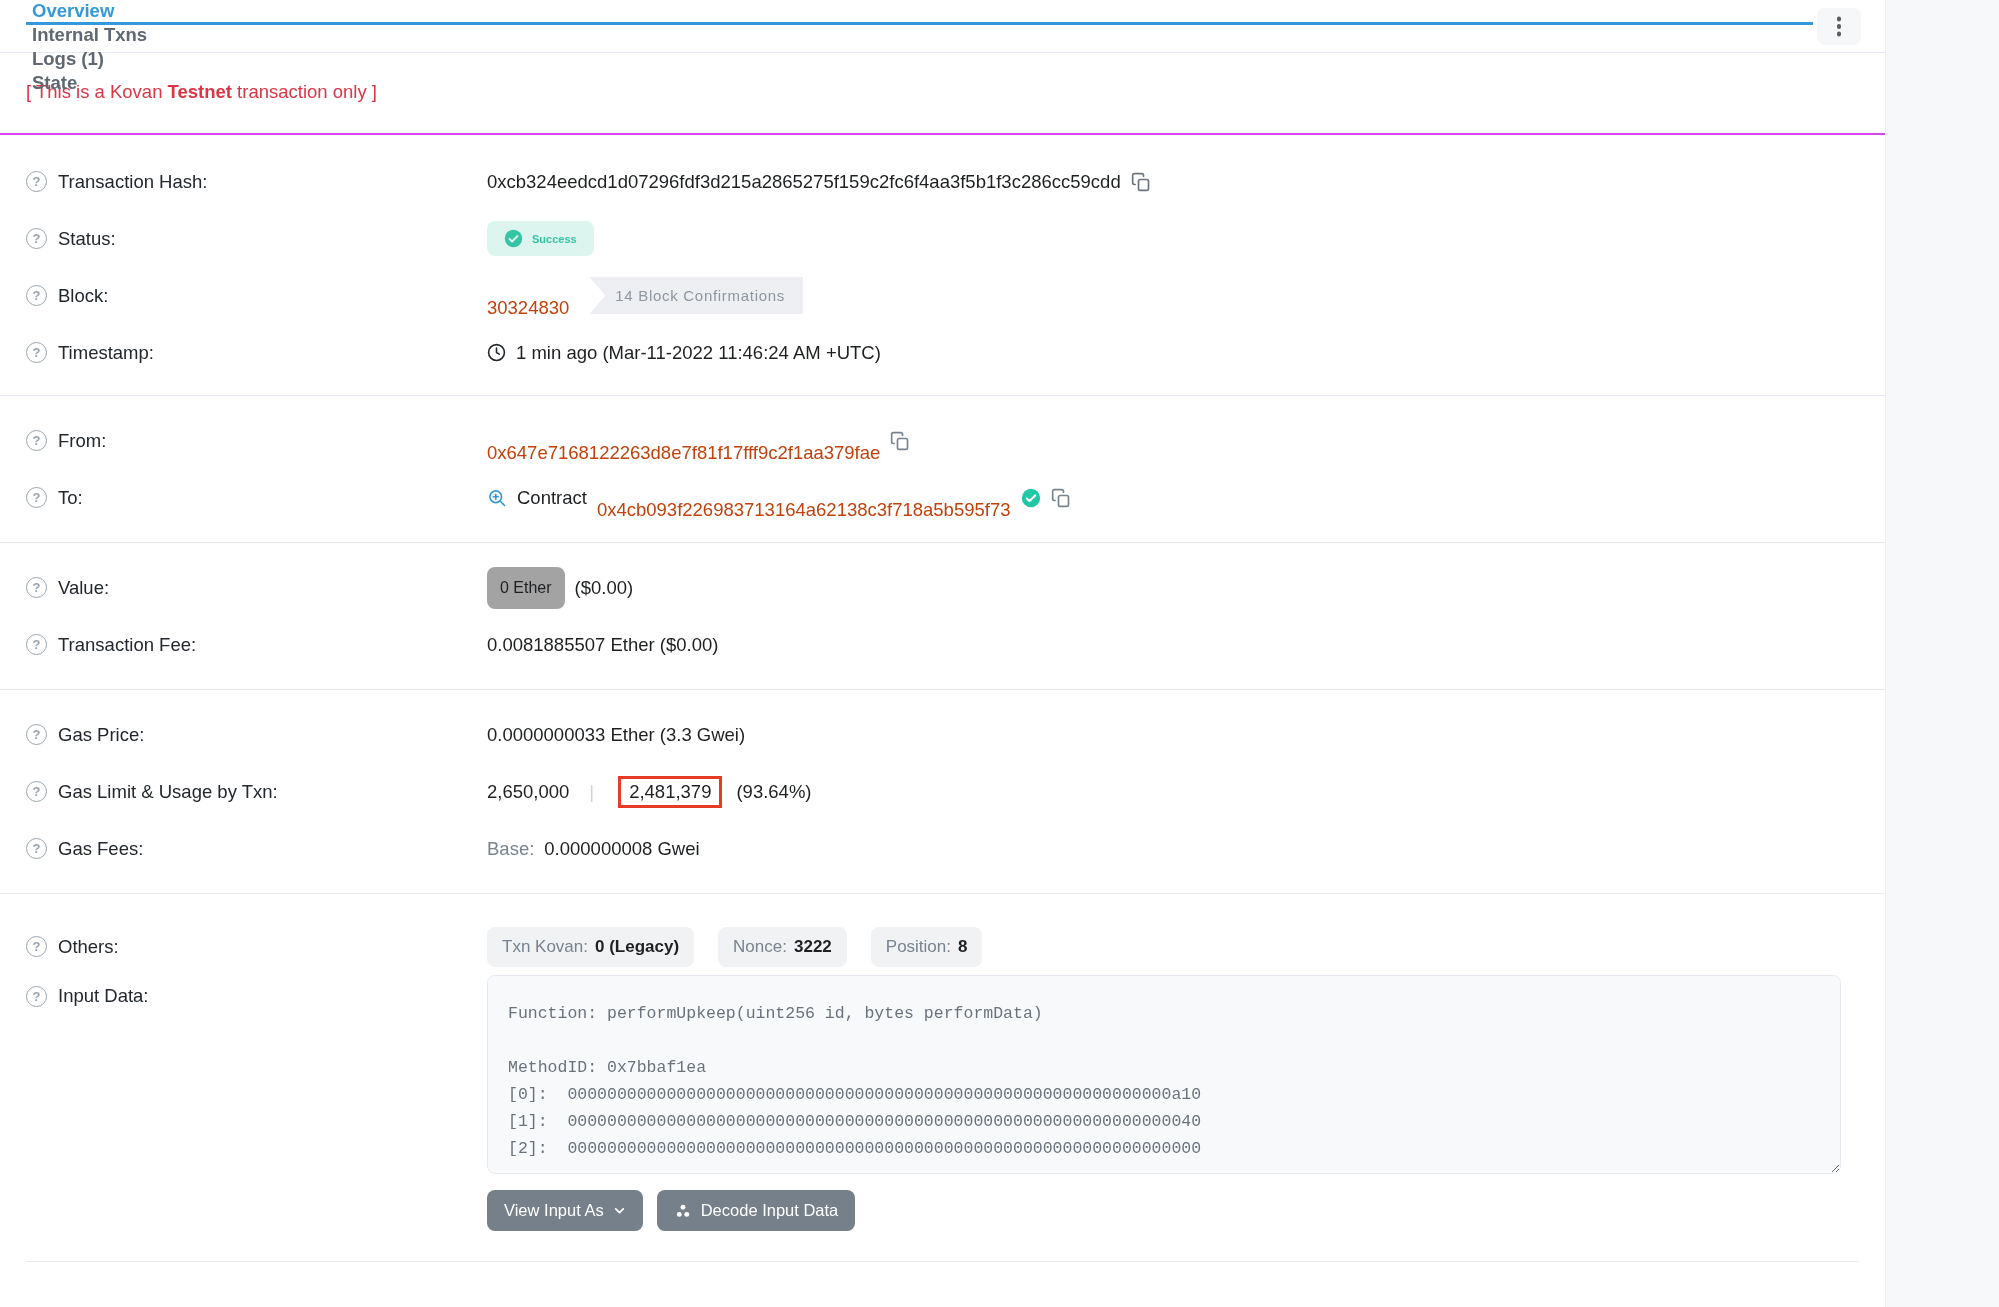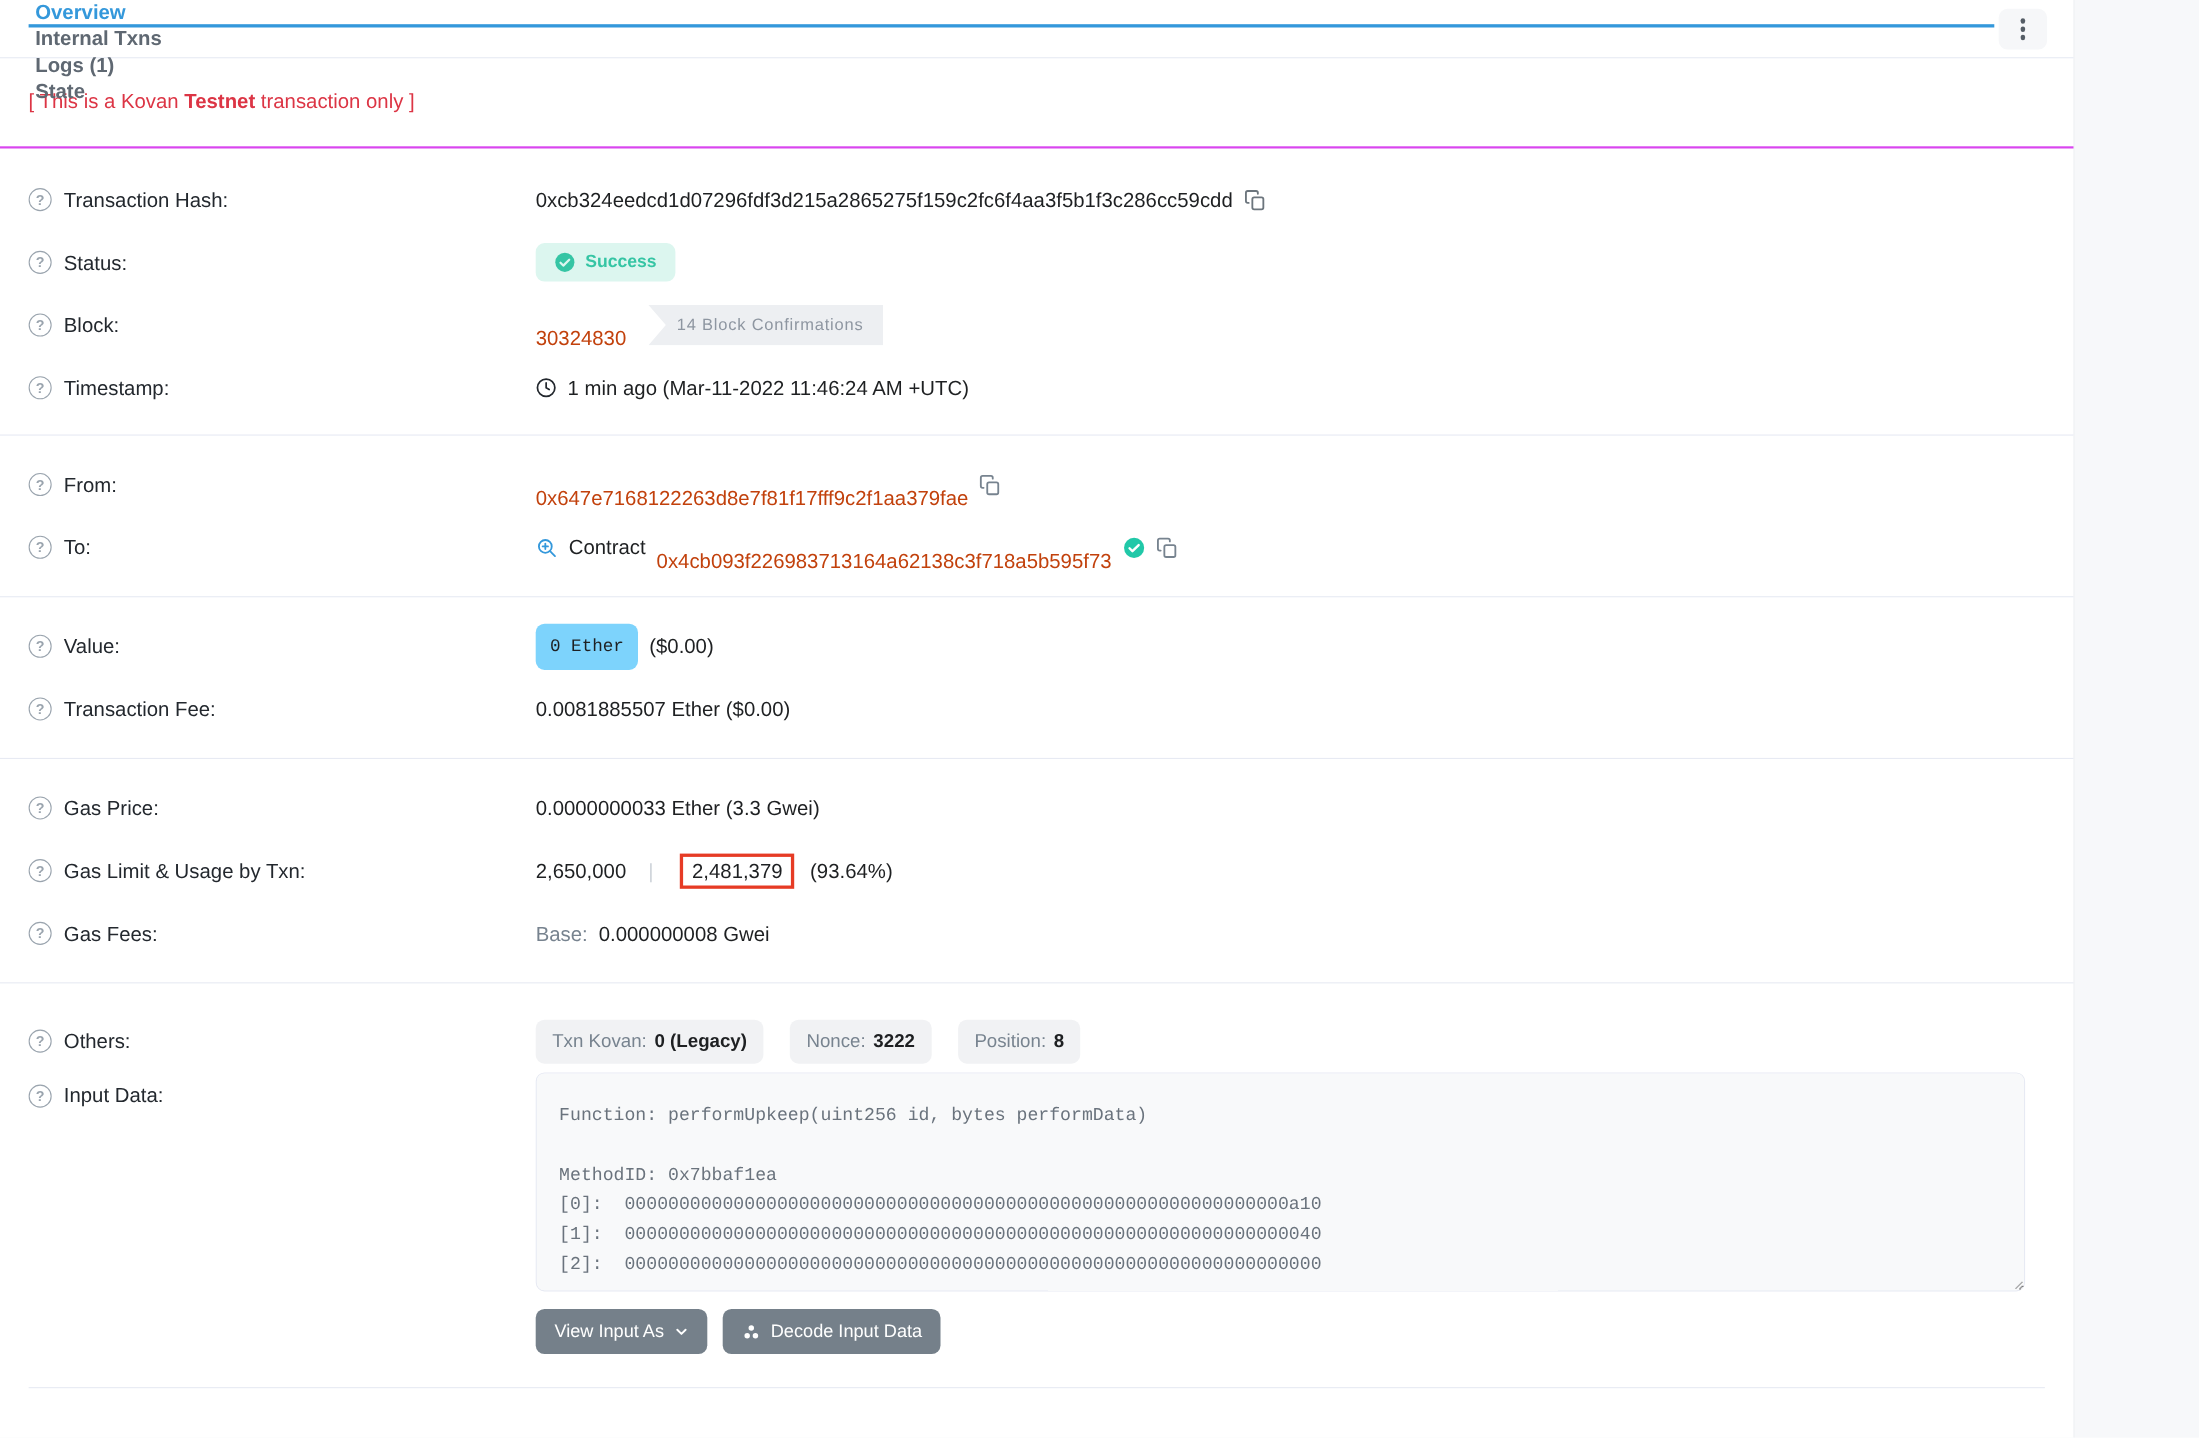--- a/index.html
+++ b/index.html
@@ -57,31 +57,31 @@
   }
   .value { display:flex; align-items:center; gap:10px; flex-wrap:wrap; }
   a.link { color:#c2410c; text-decoration:none; cursor:pointer;margin-top:24px; }
   .icon-btn { display:inline-flex; align-items:center; cursor:pointer; }
   .ico { display:inline-flex; align-items:center; }
 
   
   .badge-success {
     display:inline-flex; align-items:center; gap:9px;
     background:#dcf6ef; color:#35c5a4; font-weight:700;
-    padding:8px 17px; border-radius:8px; font-size:16px;
+    padding:8px 17px; border-radius:8px; font-size:11px;
   }
   .badge-conf {
     display:inline-flex; align-items:center;
     background:#edeff2; color:#8e96a1; font-size:15px; letter-spacing:.7px;
     padding:10px 18px 10px 26px; margin-left:10px;
     clip-path:polygon(0 0, 100% 0, 100% 100%, 0 100%, 16px 50%);
   }
   .badge-gray {
-    display:inline-flex; background:#7dd3fc; border-radius:8px;
-    padding:12px 13px; font-size:16px; color:#1e2022;font-family:Liberation Mono, monospace;
+    display:inline-flex; background:#a3a3a3; border-radius:8px;
+    padding:12px 13px; font-size:16px; color:#1e2022;
   }
   .usd { color:#1e2022; }
   .others-badge {
     display:inline-flex; gap:7px; background:#f1f2f4; border-radius:8px;
     padding:10px 15px; font-size:17px; margin-right:14px;
   }
   .others-badge .k { color:#77838f; }
   .others-badge .v { color:#1e2022; font-weight:700; }
 
   

